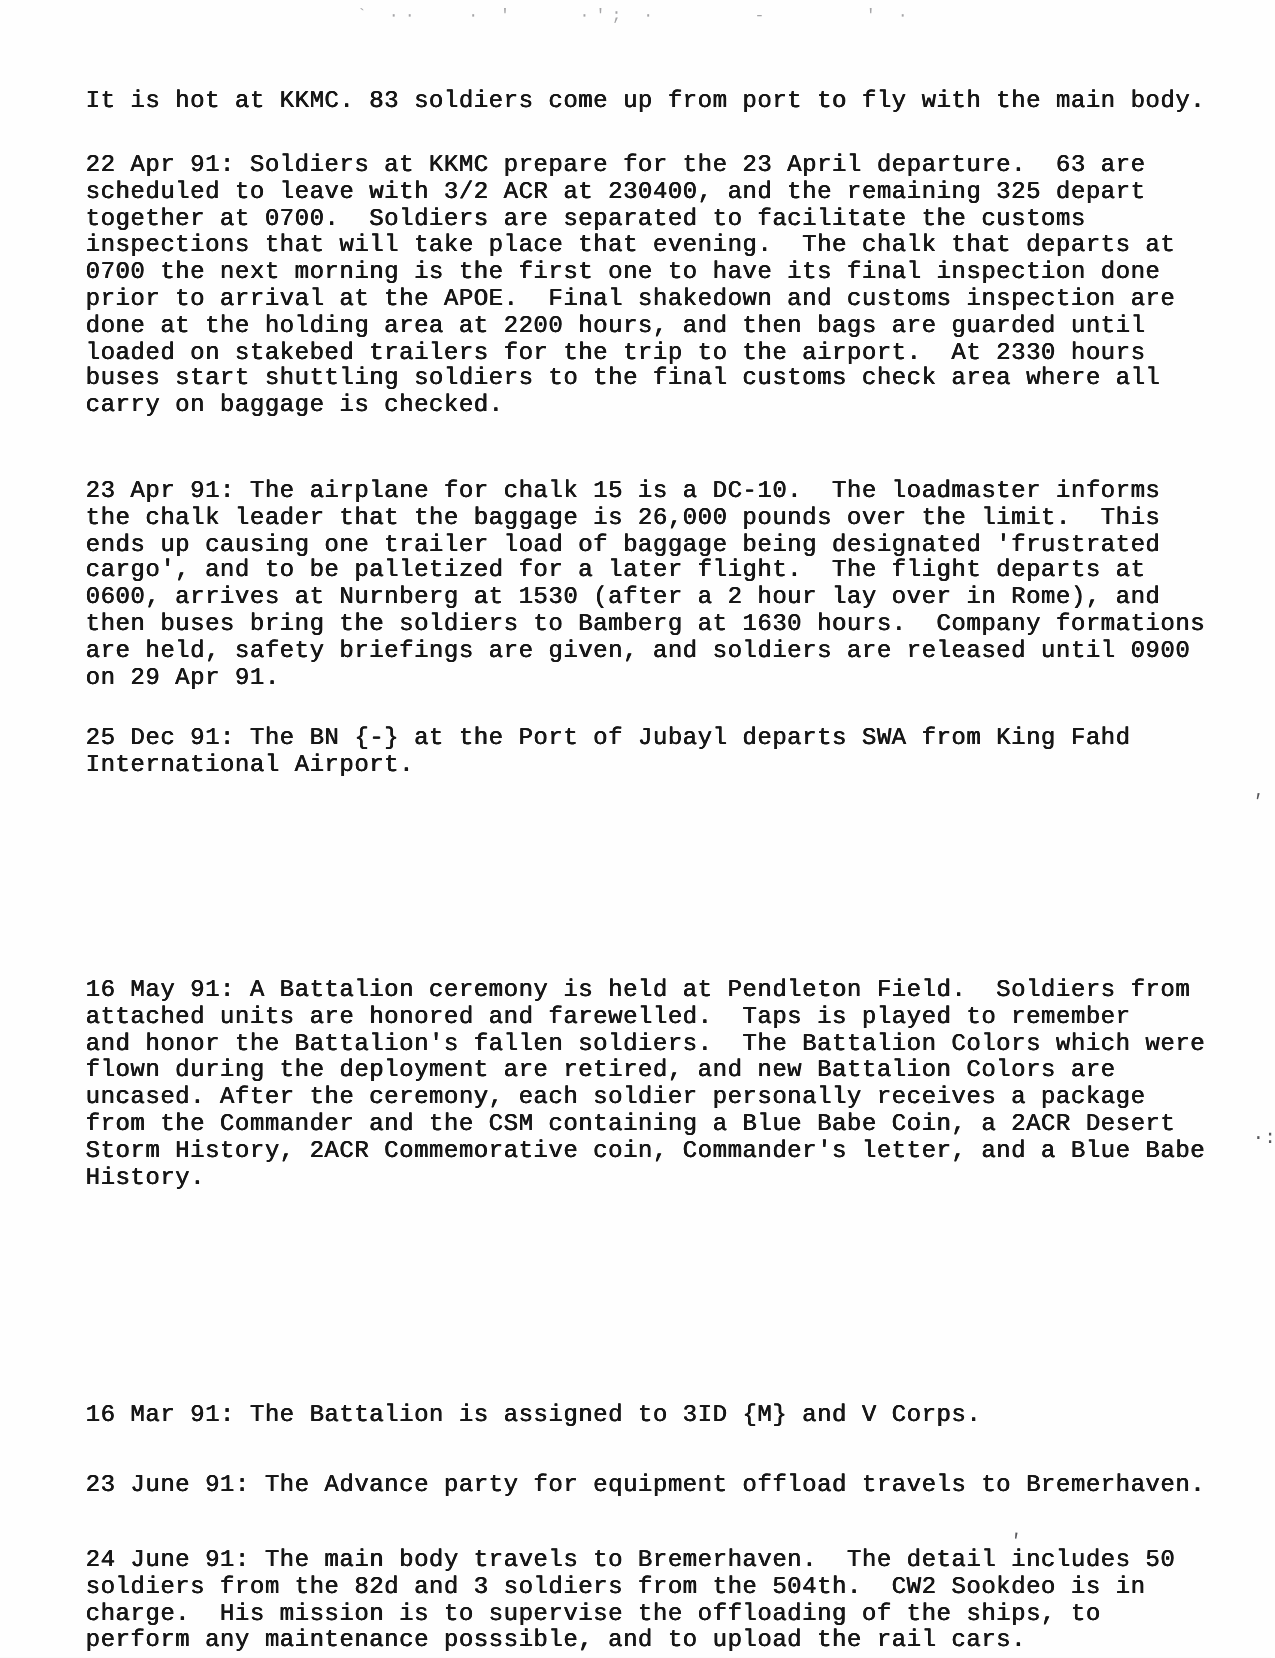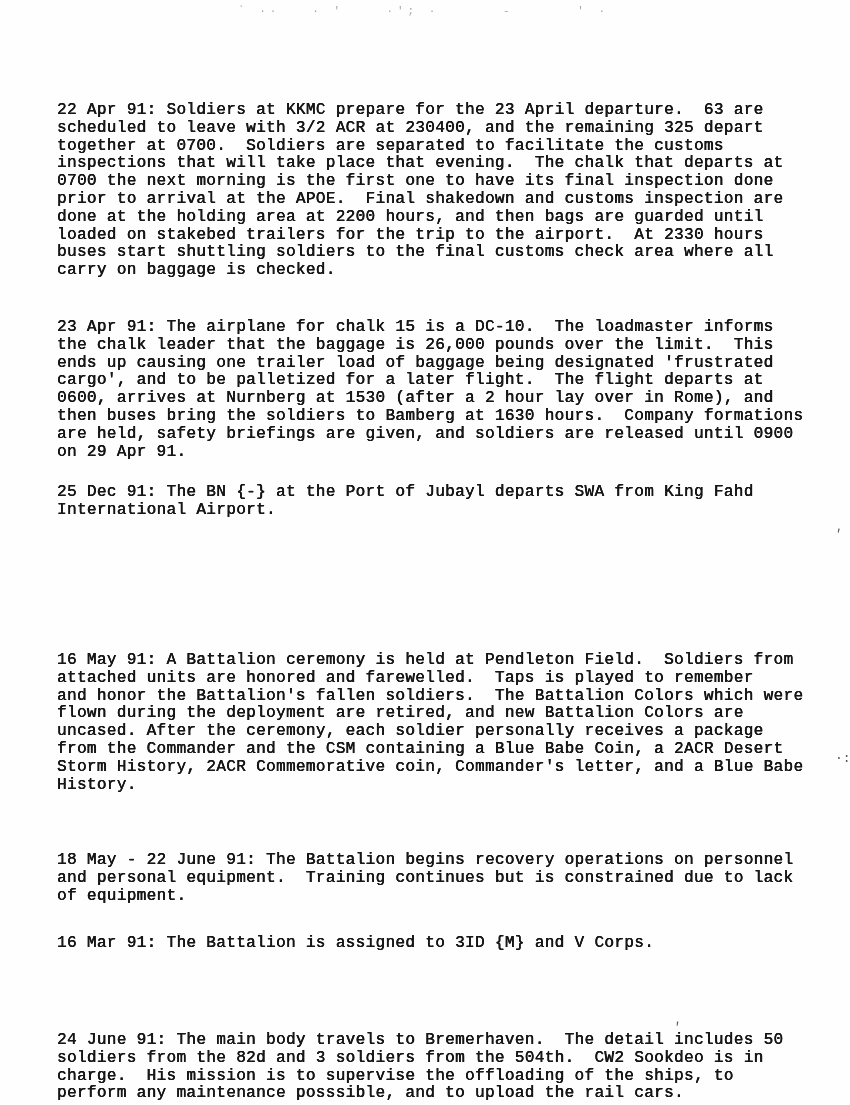--- a/index.html
+++ b/index.html
@@ -50,20 +50,21 @@
   .mark-right-lower { left: 835px; top: 752px; }
   .mark-insertion   { left: 673px; top: 1021px; transform: rotate(8deg); }
 </style>
 </head>
 <body>
 
 <div class="page">
 
   <div class="scribble scribble-top">` ··   · '    ·'; ·      -      ' ·</div>
 
+  <p class="para" style="top:59px">It is hot at KKMC. 83 soldiers come up from port to fly with the main body.</p>
 
   <p class="para" style="top:102px">22 Apr 91: Soldiers at KKMC prepare for the 23 April departure.  63 are
 scheduled to leave with 3/2 ACR at 230400, and the remaining 325 depart
 together at 0700.  Soldiers are separated to facilitate the customs
 inspections that will take place that evening.  The chalk that departs at
 0700 the next morning is the first one to have its final inspection done
 prior to arrival at the APOE.  Final shakedown and customs inspection are
 done at the holding area at 2200 hours, and then bags are guarded until
 loaded on stakebed trailers for the trip to the airport.  At 2330 hours
 buses start shuttling soldiers to the final customs check area where all
@@ -85,26 +86,24 @@
 
   <p class="para" style="top:652px">16 May 91: A Battalion ceremony is held at Pendleton Field.  Soldiers from
 attached units are honored and farewelled.  Taps is played to remember
 and honor the Battalion's fallen soldiers.  The Battalion Colors which were
 flown during the deployment are retired, and new Battalion Colors are
 uncased. After the ceremony, each soldier personally receives a package
 from the Commander and the CSM containing a Blue Babe Coin, a 2ACR Desert
 Storm History, 2ACR Commemorative coin, Commander's letter, and a Blue Babe
 History.</p>
 
-  <p class="para" style="top:852px">18 May - 22 June 91: The Battalion begins recovery operations on personnel
-and personal equipment.  Training continues but is constrained due to lack
-of equipment.</p>
 
   <p class="para" style="top:935px">16 Mar 91: The Battalion is assigned to 3ID {M} and V Corps.</p>
 
+  <p class="para" style="top:982px">23 June 91: The Advance party for equipment offload travels to Bremerhaven.</p>
 
   <p class="para" style="top:1032px">24 June 91: The main body travels to Bremerhaven.  The detail includes 50
 soldiers from the 82d and 3 soldiers from the 504th.  CW2 Sookdeo is in
 charge.  His mission is to supervise the offloading of the ships, to
 perform any maintenance posssible, and to upload the rail cars.</p>
 
   <span class="mark mark-right-upper">'</span>
 
   <span class="mark mark-right-lower">·:</span>
 

